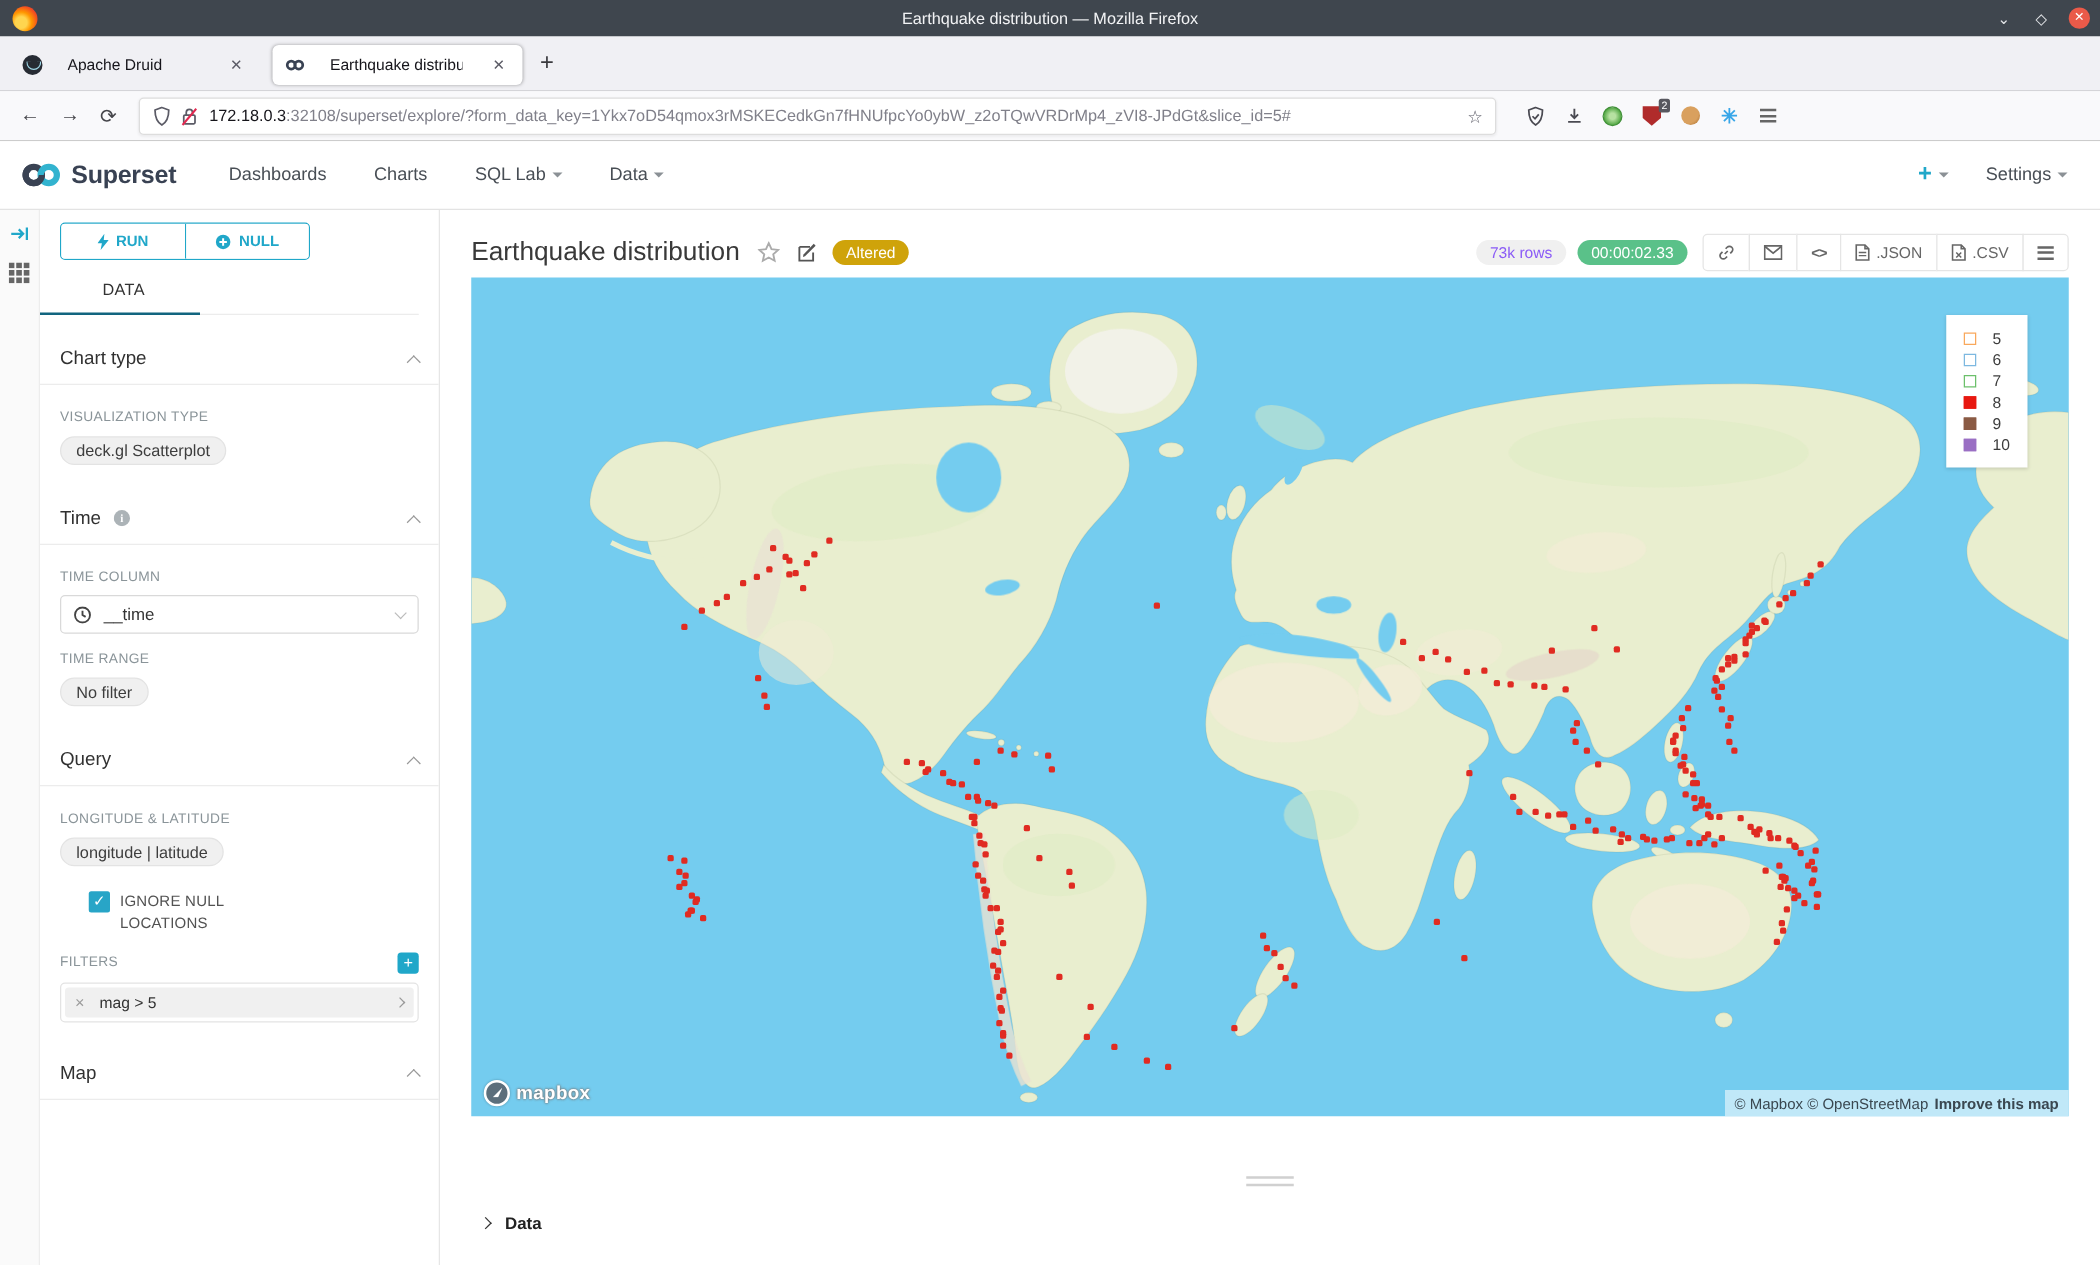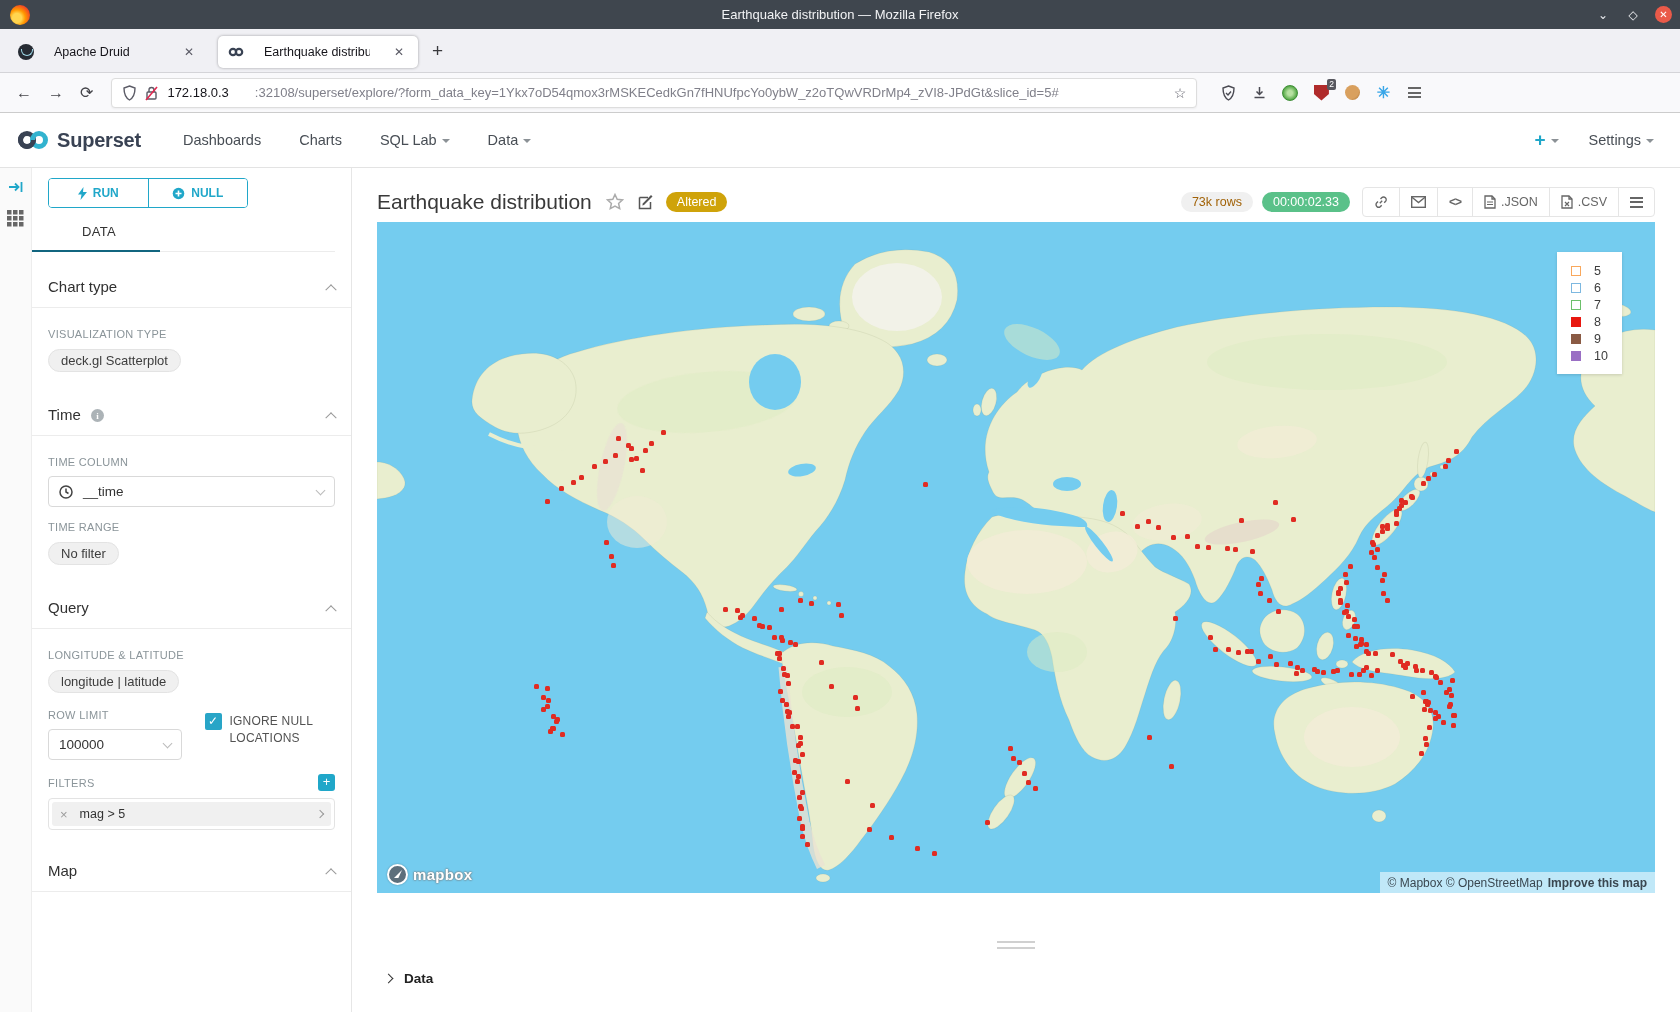--- a/index.html
+++ b/index.html
@@ -22,21 +22,21 @@
   .tab .title { flex:1; font-size:12.5px; color:#15141a; white-space:nowrap; overflow:hidden; margin:0 8px; }
   .tab .x { color:#5b5b66; font-size:12px; padding:2px 4px; border-radius:3px; }
   .fav-druid { width:16px; height:16px; border-radius:50%; background:#262b33; position:relative; flex:none; }
   .fav-druid:after { content:""; position:absolute; left:3px; top:5px; width:10px; height:6px; border:1.6px solid #9fd8e8; border-top:none; border-radius:0 0 8px 8px; }
   .newtab { color:#3a3a3e; font-size:19px; margin-left:14px; line-height:1; }
 
   .urlbar { height:40px; background:#f9f9fb; border-bottom:1px solid #ccc; display:flex; align-items:center; }
   .navbtn { color:#45454a; font-size:16px; margin-left:16px; }
   .urlbox { height:30px; background:#fff; border:1px solid #ddd; border-radius:4px; margin-left:18px; width:1086px; display:flex; align-items:center; padding:0 10px; box-shadow:0 1px 2px rgba(0,0,0,.05); }
   .url-host { font-size:13px; color:#15141a; margin-left:8px; white-space:nowrap; }
-  .url-rest { font-size:13px; color:#80808a; white-space:nowrap; overflow:hidden; flex:1;padding-left:26px; }
+  .url-rest { font-size:13px; color:#80808a; white-space:nowrap; overflow:hidden; flex:1; }
   .url-star { color:#5b5b66; font-size:14px; margin-left:6px; }
   .tool-icons { display:flex; align-items:center; gap:13px; margin-left:22px; }
   .ticon { width:18px; height:18px; display:flex; align-items:center; justify-content:center; font-size:14px; color:#4a4a52; position:relative; }
   .green-ext { width:16px; height:16px; border-radius:50%; background:radial-gradient(circle,#b7e1a1 25%,#55a846 70%); border:1px solid #3f8f37; }
   .ublock { width:15px; height:16px; background:#b02b2b; clip-path:polygon(0 0,100% 0,100% 60%,50% 100%,0 60%); }
   .ublock-badge { position:absolute; top:-5px; right:-6px; background:#58585f; color:#fff; font-size:8.5px; padding:0 2.5px; border-radius:2px; line-height:11px; }
   .cookie { width:15px; height:15px; border-radius:50%; background:radial-gradient(circle at 35% 35%, #d9a05e 60%, #a1682a); }
   .asterisk { color:#38a6e8; font-size:16px; font-weight:bold; }
 
   
@@ -88,21 +88,21 @@
   .fc-x { color:#9c9c9c; font-size:13px; }
   .fc-text { font-size:12.5px; color:#333; margin-left:12px; flex:1; }
   .fc-arrow { width:6px; height:6px; border-right:1.4px solid #999; border-bottom:1.4px solid #999; transform:rotate(-45deg); }
 
   
   .chart-header { margin-top:17px; height:34px; display:flex; align-items:center; }
   .chart-title { font-size:21px; color:#393939; font-weight:500; }
   .hicon { color:#a3a3a3; margin-left:14px; display:flex; }
   .altered { background:#cfa30a; color:#fff; font-size:12.5px; border-radius:11px; padding:3px 11px; margin-left:12px; }
   .header-right { margin-left:auto; display:flex; align-items:center; }
-  .rows-pill { background:#f0f0f0; color:#a16207; font-size:12.5px; border-radius:11px; padding:3px 11px;text-align:right; }
+  .rows-pill { background:#f0f0f0; color:#8b5cf6; font-size:12.5px; border-radius:11px; padding:3px 11px;text-align:right; }
   .timer-pill { background:#5ac189; color:#fff; font-size:12.5px; border-radius:11px; padding:3px 11px; margin-left:9px; font-variant-numeric:tabular-nums; }
   .btn-group { display:flex; margin-left:12px; }
   .gbtn { height:30px; background:#fff; border:1px solid #e5e5e5; margin-left:-1px; display:flex; align-items:center; justify-content:center; padding:0 11px; color:#666; font-size:12.5px; gap:5px; }
   .gbtn:first-child { border-radius:4px 0 0 4px; margin-left:0; }
   .gbtn:last-child { border-radius:0 4px 4px 0; }
   .code-glyph { font-size:12px; letter-spacing:-1px; color:#666; font-weight:bold; }
   .bars { display:flex; flex-direction:column; gap:2.5px; }
   .bars i { width:13px; height:2px; background:#666; }
 
   
@@ -311,27 +311,20 @@
       </div>
 
       <div class="section" style="margin-top:34px">
         <div class="sec-head">
           <span class="sec-title">Query</span>
           <span class="chev up"></span>
         </div>
         <div class="ctl-label">LONGITUDE &amp; LATITUDE</div>
         <span class="pill">longitude | latitude</span>
         <div class="two-col">
-          <div class="col-l">
-            <div class="ctl-label" style="margin-top:16px">ROW LIMIT</div>
-            <div class="select">
-              <span class="val">100000</span>
-              <span class="dchev"></span>
-            </div>
-          </div>
           <div class="col-r">
             <div class="checkrow">
               <span class="checkbox checked">✓</span>
               <span class="checklabel">IGNORE NULL LOCATIONS</span>
             </div>
           </div>
         </div>
         <div class="filters-row">
           <span class="ctl-label" style="margin-top:0">FILTERS</span>
           <span class="addbtn">+</span>

